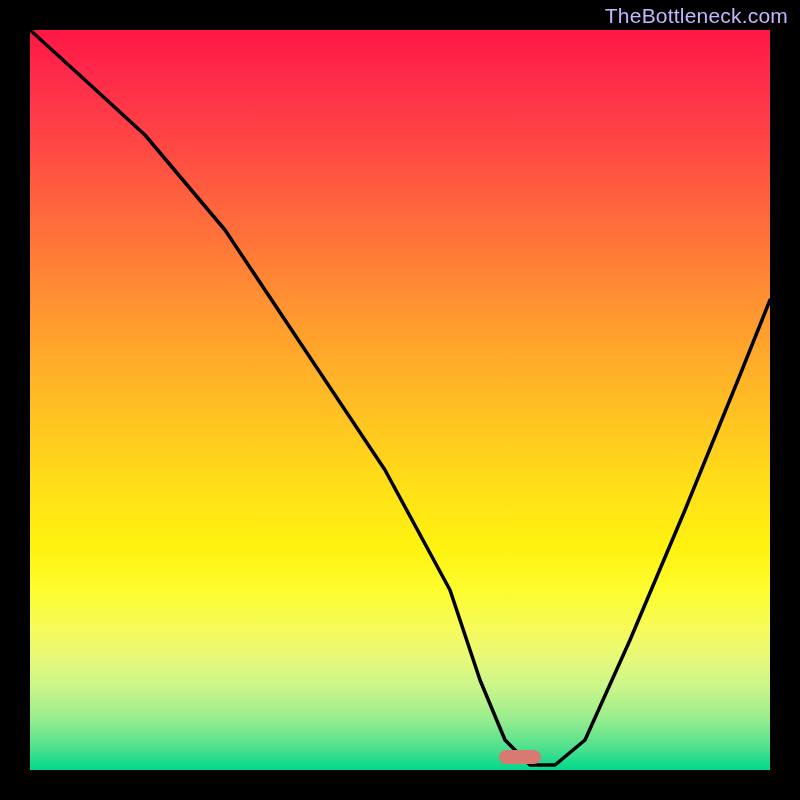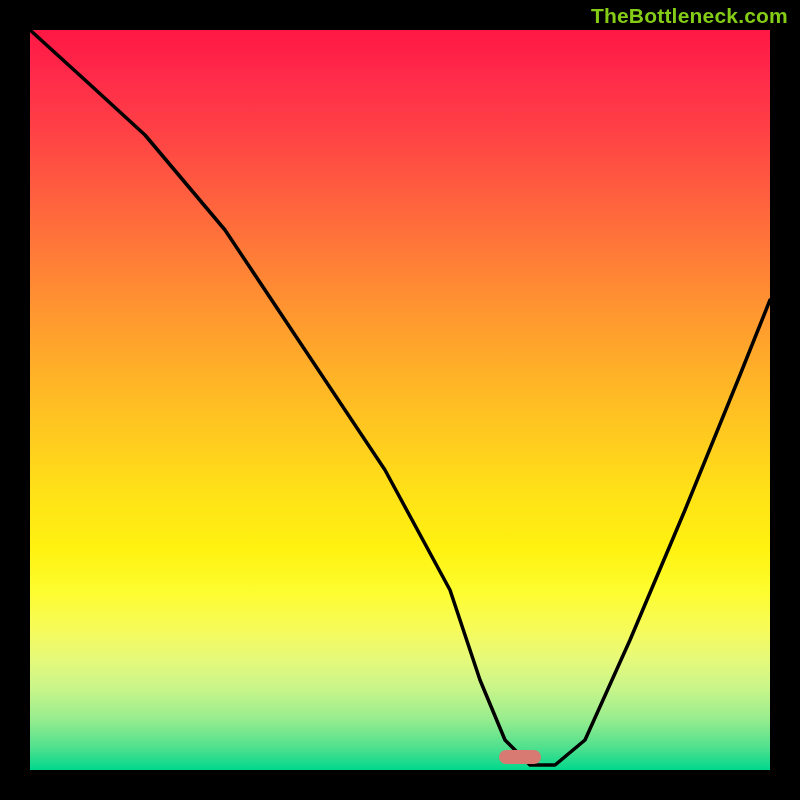--- a/index.html
+++ b/index.html
@@ -8,23 +8,23 @@
     height: 800px;
     background: #000;
     position: relative;
     font-family: Arial, sans-serif;
     overflow: hidden;
   }
   .watermark {
     position: absolute;
     top: 4px;
     right: 12px;
-    color: #84cc16;
+    color: #c4b5fd;
     font-size: 21px;
-    font-weight: 700;
+    font-weight: 400;
     letter-spacing: 0.2px;
     z-index: 10;
   }
   .plot-area {
     position: absolute;
     left: 30px;
     top: 30px;
     width: 740px;
     height: 740px;
     background: linear-gradient(to bottom,

